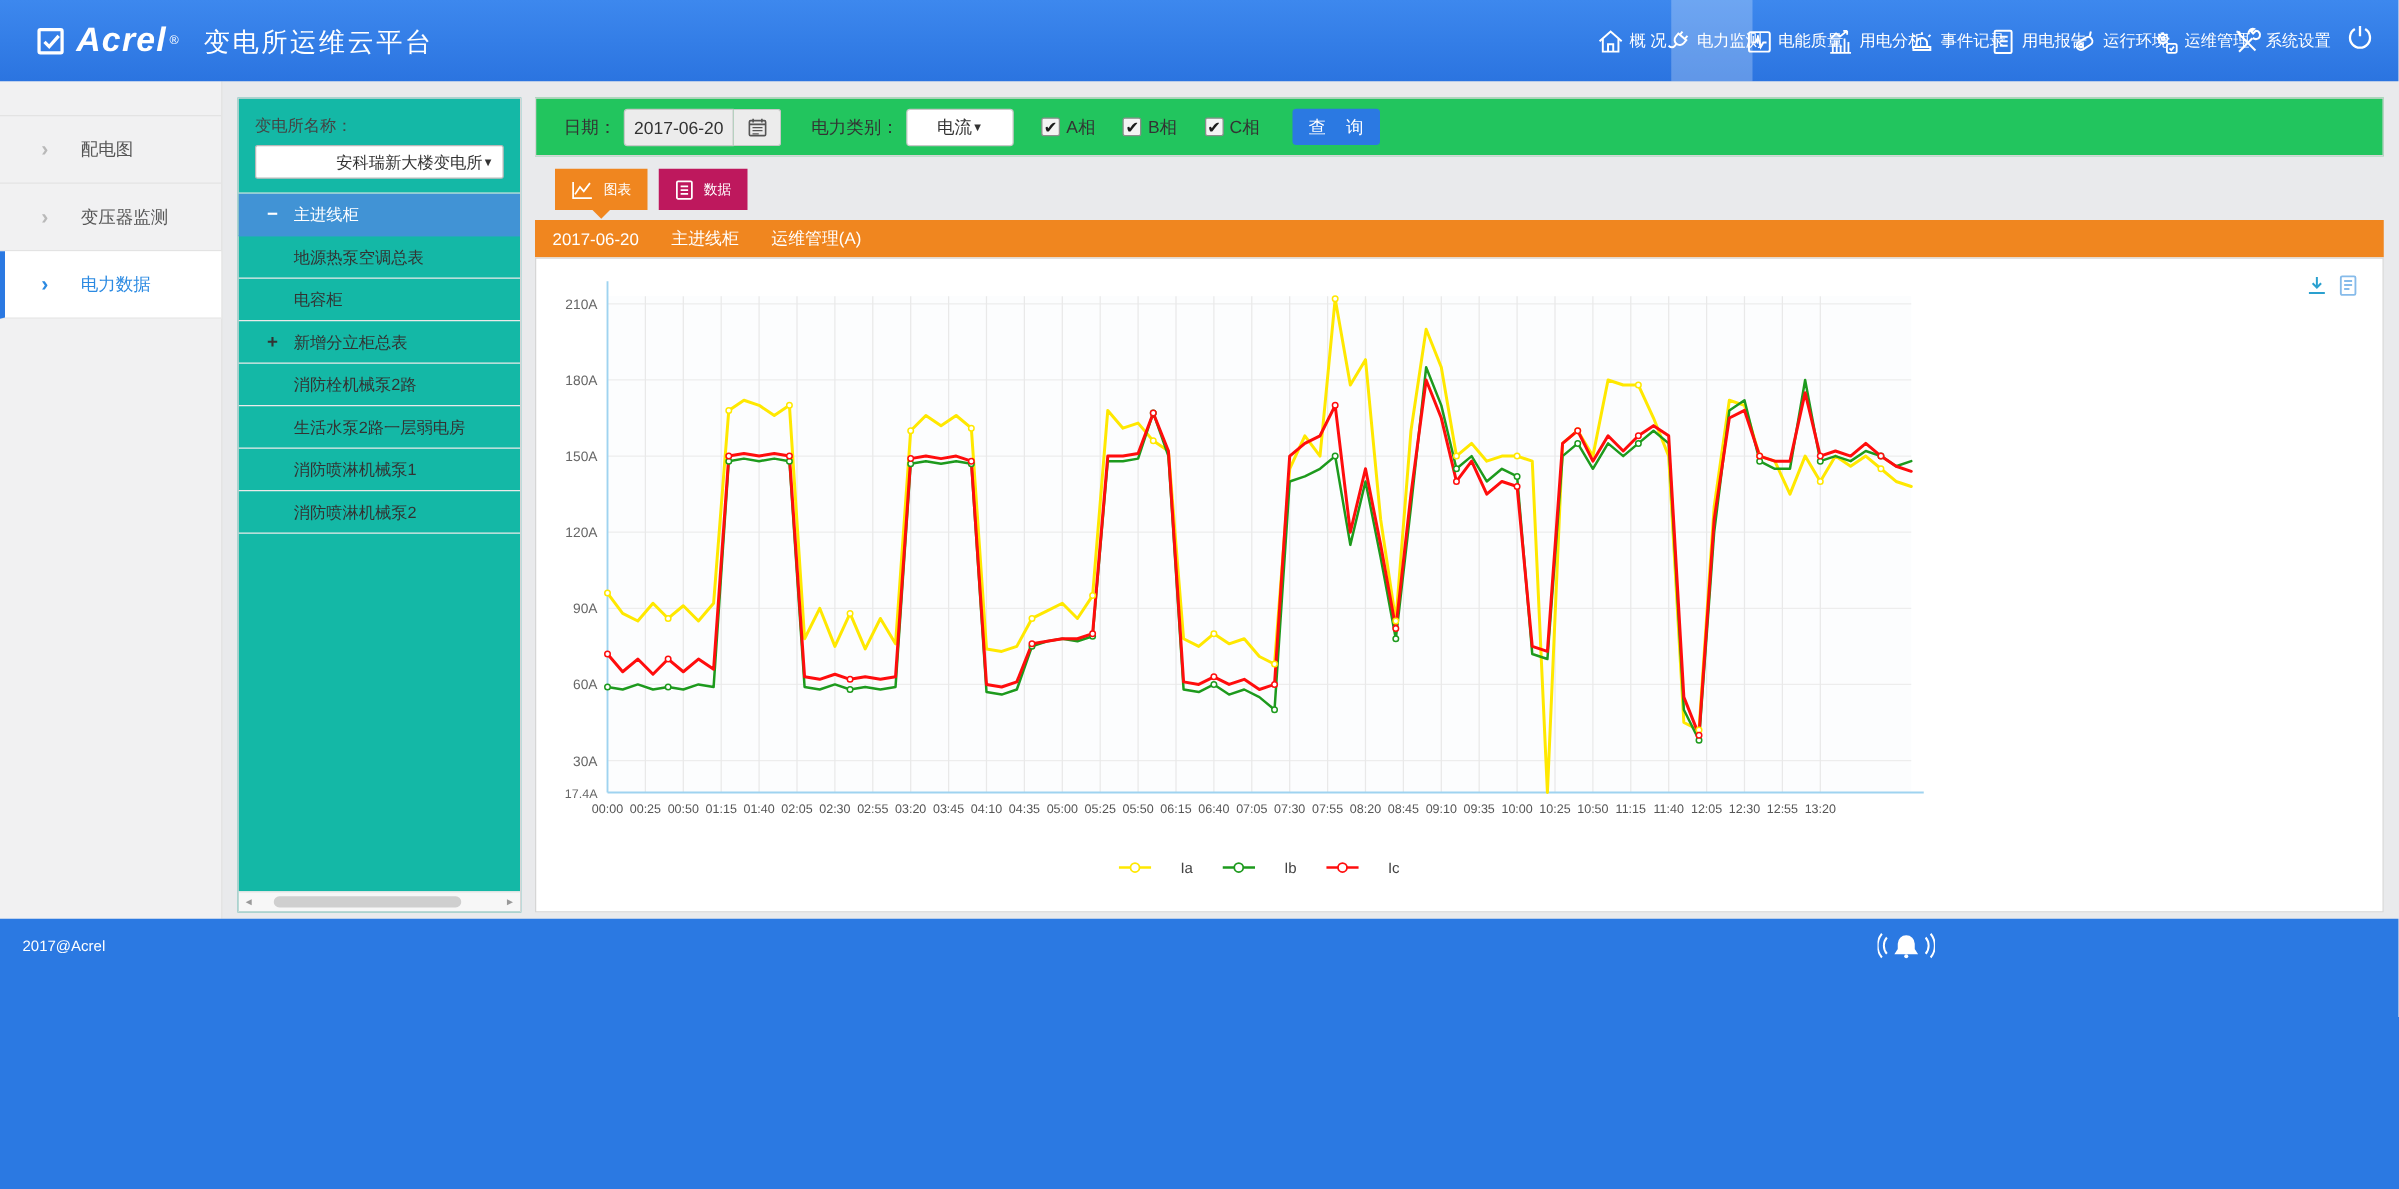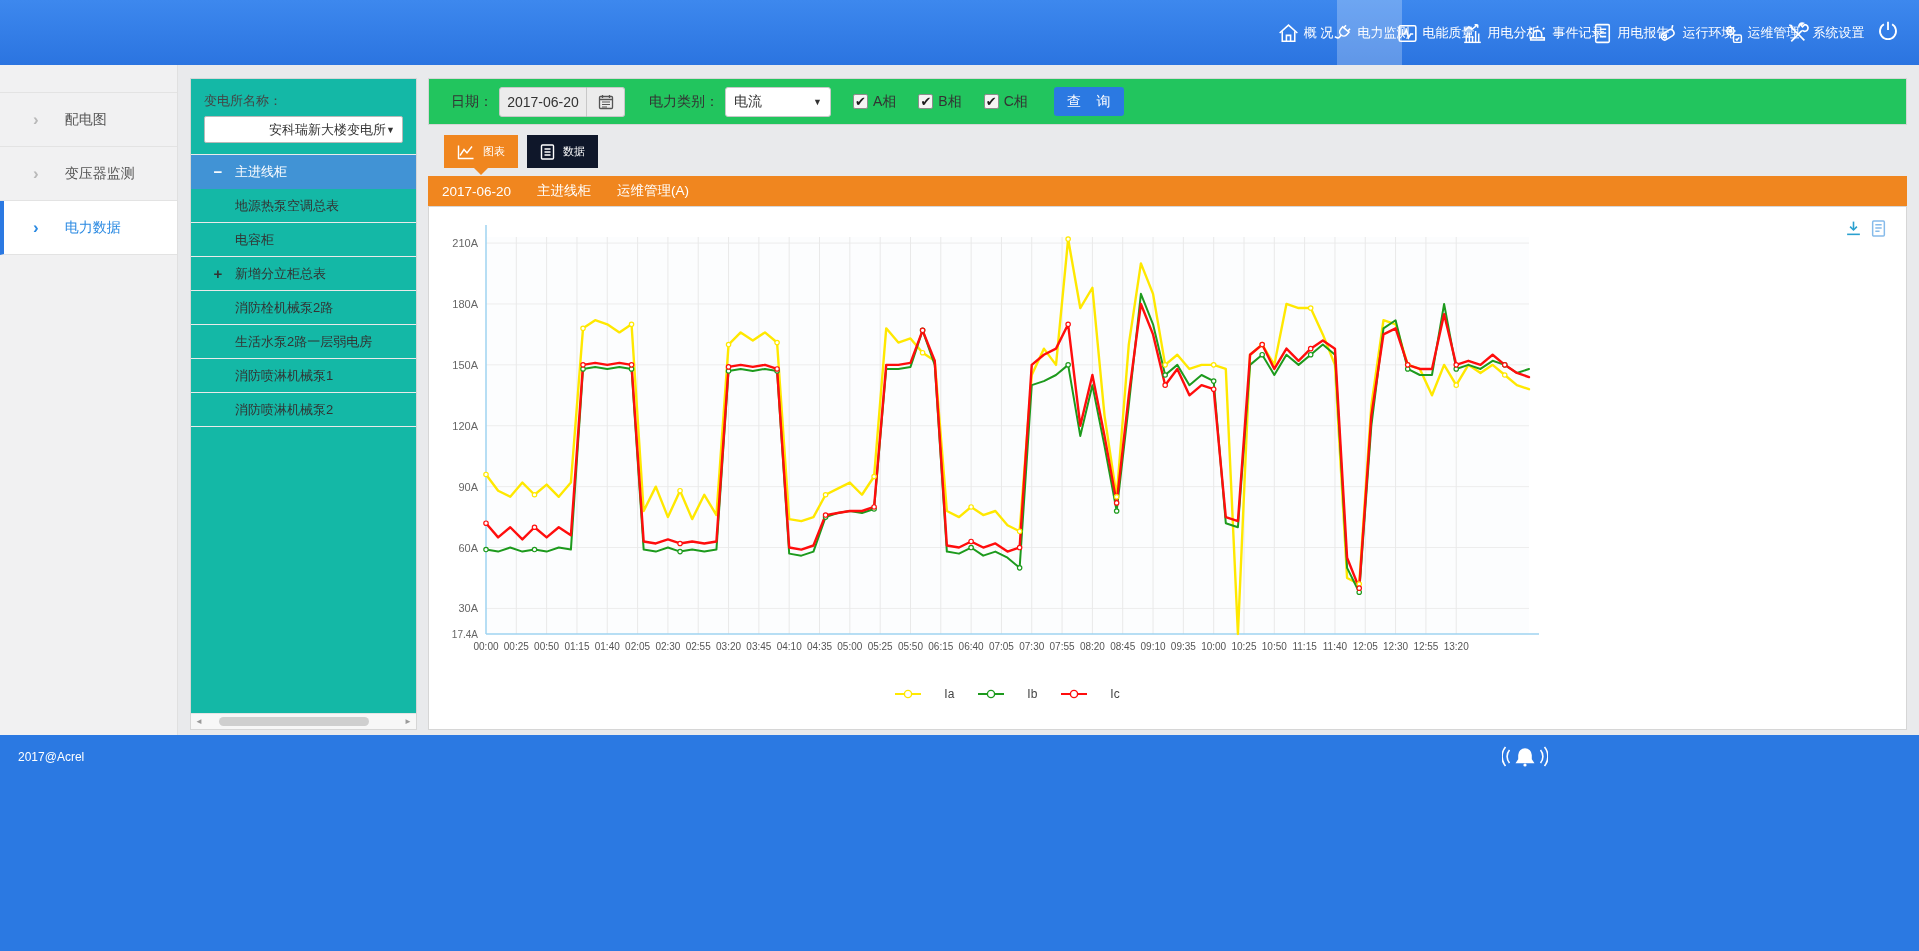--- a/index.html
+++ b/index.html
@@ -41,31 +41,31 @@
   .sp-scroll .track{flex:1;height:100%;position:relative}
   .sp-scroll .thumb{position:absolute;left:12px;top:3px;width:150px;height:9px;background:#cfcfcf;border-radius:5px;cursor:pointer}
   .sp-scroll .arr.right{margin-left:auto}
 
   
   .filter-box{position:absolute;left:428px;top:78px;width:1479px;height:47px;background:#22c55e;border:1px solid #d6d6d6;display:flex;align-items:center;padding-left:22px;font-size:14px;color:#333}
   .f-label{margin-right:6px}
   .date-input{width:88px;height:30px;background:#ececec;border:1px solid #c8c8c8;border-radius:3px 0 0 3px;text-align:center;font-size:14px;color:#333;font-family:inherit}
   .cal-btn{width:38px;height:30px;background:#ececec;border:1px solid #c8c8c8;border-left:none;border-radius:0 3px 3px 0;display:flex;align-items:center;justify-content:center;cursor:pointer}
   .gap24{width:24px}
-  .cat-select{width:106px;height:30px;border:1px solid #c8c8c8;border-radius:3px;display:flex;align-items:center;justify-content:space-between;padding:0 8px;cursor:pointer;background:#fff}
+  .cat-select{width:86px;height:30px;border:1px solid #c8c8c8;border-radius:3px;display:flex;align-items:center;justify-content:center;padding:0 8px;cursor:pointer;background:#fff}
   .cat-select .caret{font-size:9px;color:#333}
   .phase{display:flex;align-items:center;margin-left:22px;cursor:pointer}
   .checkbox{width:15px;height:15px;border:1px solid #8d8d8d;border-radius:2px;background:#f4f4f4;display:flex;align-items:center;justify-content:center;font-size:13px;font-weight:bold;color:#1c1c1c;line-height:1;margin-right:5px}
-  .query-btn{margin-left:26px;width:70px;height:29px;background:#2b79e2;border:none;border-radius:3px;color:#fff;font-size:14px;letter-spacing:6px;padding-left:6px;cursor:pointer;font-family:Liberation Serif, serif}
+  .query-btn{margin-left:26px;width:70px;height:29px;background:#2b79e2;border:none;border-radius:3px;color:#fff;font-size:14px;letter-spacing:6px;padding-left:6px;cursor:pointer;font-family:Liberation Sans, sans-serif}
 
   
   .tabs{position:absolute;left:444px;top:135px;display:flex;gap:9px;z-index:3}
   .tab{height:33px;padding:0 13px;display:flex;align-items:center;gap:8px;color:#fff;font-size:11px;cursor:pointer;position:relative}
   .tab.active{background:#f0861f}
-  .tab.inactive{background:#0f172a}
+  .tab.inactive{background:#be185d}
   .tab.active::after{content:"";position:absolute;left:50%;bottom:-7px;margin-left:-7px;border:7px solid transparent;border-top:7px solid #f0861f;border-bottom:0}
 
   
   .orange-bar{position:absolute;left:428px;top:176px;width:1479px;height:30px;background:#f0861f;color:#fff;display:flex;align-items:center;padding-left:14px;font-size:13.5px;gap:26px}
 
   
   .chart-box{position:absolute;left:428px;top:206px;width:1479px;height:524px;background:#fff;border:1px solid #d6d6d6}
   #chart-svg{position:absolute;left:0;top:0}
   #chart-svg text{font-family:"Liberation Sans","DejaVu Sans",sans-serif}
   .chart-tools{position:absolute;top:13px;right:20px;display:flex;gap:9px;z-index:2}
@@ -77,20 +77,31 @@
   .footer{position:absolute;left:0;right:0;bottom:0;height:216px;background:#2b79e2}
   .copyright{position:absolute;top:15px;left:18px;color:#fff;font-size:12px}
   .bell-btn{position:absolute;top:6px;left:1502px;cursor:pointer}
 </style>
 </head>
 <body>
 
 <div class="page">
 
   <header class="navbar">
+    <div class="brand">
+      <span style="margin-right:7px;display:flex">
+        <svg width="26" height="26" viewBox="0 0 24 24" fill="none" stroke="#fff" stroke-width="2.4">
+            <rect x="3" y="3.5" width="17" height="17" rx="1"></rect>
+            <path d="M7 12.5 l3.5 3.5 7-8"></path>
+          </svg>
+      </span>
+      <span class="logo-txt">Acrel</span>
+        <sup>®</sup>
+      <span class="app-title">变电所运维云平台</span>
+    </div>
     <nav class="topnav">
       <div class="nav-item">
         <span class="nav-ico">
             <svg width="25" height="25" viewBox="0 0 24 24" fill="none" stroke="#fff" stroke-width="1.5">
               <path d="M3.5 11.5 L12 4 L20.5 11.5"></path>
               <path d="M6 9.8 V19.5 H18 V9.8"></path>
               <path d="M10 19.5 V13.8 H14 V19.5"></path>
             </svg>
           </span>
         <span class="nav-label">概 况</span>

